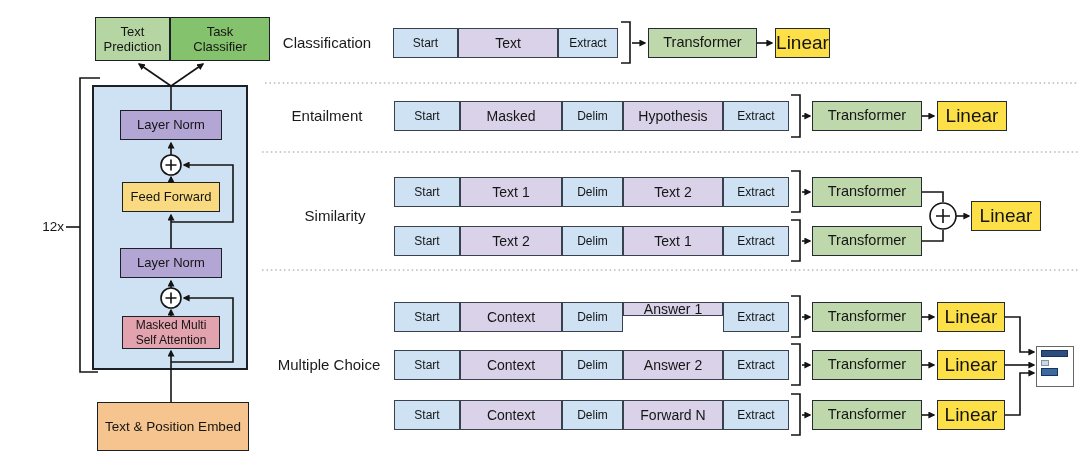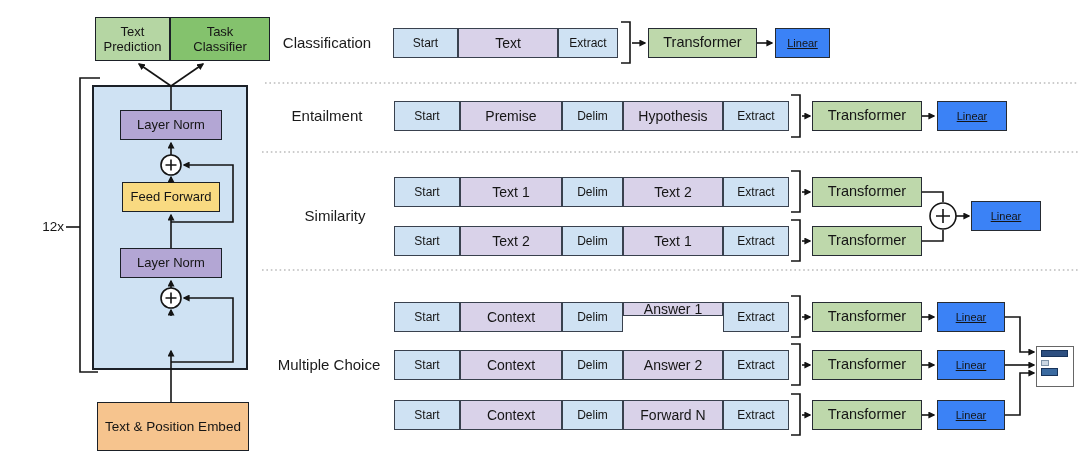--- a/index.html
+++ b/index.html
@@ -20,21 +20,21 @@
   .lnorm{background:#b3a6d4;border:1.6px solid #1b2027;font-size:13px;}
   .ff{background:#f9da81;border:1.6px solid #1b2027;font-size:13px;}
   .mmsa{background:#e3a3ae;border:1.6px solid #1b2027;font-size:12px;}
   .embed{background:#f6c48e;border:1.6px solid #1b2027;font-size:13.5px;}
   .repeat{position:absolute;font-size:13.5px;z-index:2;}
   
   .seg{border:1.5px solid #39414e;}
   .ctrl{background:#cfe2f3;font-size:12px;}
   .content{background:#d9d2e9;font-size:14px;}
   .tblock{background:#bed8ab;border:1.5px solid #262b33;font-size:14.5px;}
-  .lblock{background:#3b82f6;border:1.5px solid #262b33;font-size:11px;text-decoration:underline;}
+  .lblock{background:#fde047;border:1.5px solid #262b33;font-size:19px;}
   .lbl{font-size:15px;color:#1a1a1a;z-index:2;text-align:right;}
   
   .barbox{position:absolute;left:1036px;top:346px;width:38px;height:41px;background:#fff;border:1.5px solid #666;box-sizing:border-box;z-index:2;}
   .bar{position:absolute;box-sizing:border-box;}
   .bar1{left:1041px;top:350px;width:27px;height:7px;background:#2d4f80;border:1px solid #17335a;z-index:3;}
   .bar2{left:1041px;top:360px;width:8px;height:6px;background:#ccd8e4;border:1px solid #7e93a8;z-index:3;}
   .bar3{left:1041px;top:368px;width:17px;height:8px;background:#3a6aa0;border:1px solid #17335a;z-index:3;}
 </style>
 </head>
 <body>
@@ -115,36 +115,38 @@
   </svg>
 
   <div class="box out-a pre" style="left:95px;top:17px;width:75px;height:44px">Text
 Prediction</div>
   <div class="box out-b pre" style="left:170px;top:17px;width:100px;height:44px">Task
 Classifier</div>
   <div class="box mainblock" style="left:92px;top:85px;width:156px;height:285px"></div>
   <div class="box lnorm" style="left:120px;top:110px;width:102px;height:30px">Layer Norm</div>
   <div class="box ff" style="left:122px;top:182px;width:98px;height:30px">Feed Forward</div>
   <div class="box lnorm" style="left:120px;top:248px;width:102px;height:30px">Layer Norm</div>
+  <div class="box mmsa pre" style="left:122px;top:316px;width:98px;height:33px">Masked Multi
+Self Attention</div>
   <div class="box embed" style="left:97px;top:402px;width:152px;height:49px">Text &amp; Position Embed</div>
   <div class="repeat" style="left:34px;top:219px;width:30px;text-align:right">12x</div>
 
   <div class="lbl" style="left:268px;top:33px;width:118px;height:20px">Classification</div>
   <div class="lbl" style="left:272px;top:106px;width:110px;height:20px">Entailment</div>
   <div class="lbl" style="left:280px;top:206px;width:110px;height:20px">Similarity</div>
   <div class="lbl" style="left:262px;top:355px;width:134px;height:20px">Multiple Choice</div>
 
   <div class="seg ctrl" style="left:393px;top:28px;width:65px;height:30px">Start</div>
   <div class="seg content" style="left:458px;top:28px;width:100px;height:30px">Text</div>
   <div class="seg ctrl" style="left:558px;top:28px;width:60px;height:30px">Extract</div>
   <div class="box tblock" style="left:648px;top:28px;width:109px;height:30px">Transformer</div>
   <div class="box lblock" style="left:775px;top:28px;width:55px;height:30px">Linear</div>
 
   <div class="seg ctrl" style="left:394px;top:101px;width:66px;height:30px">Start</div>
-  <div class="seg content" style="left:460px;top:101px;width:102px;height:30px">Premise</div>
+  <div class="seg content" style="left:460px;top:101px;width:102px;height:30px">Masked</div>
   <div class="seg ctrl" style="left:562px;top:101px;width:61px;height:30px">Delim</div>
   <div class="seg content" style="left:623px;top:101px;width:100px;height:30px">Hypothesis</div>
   <div class="seg ctrl" style="left:723px;top:101px;width:66px;height:30px">Extract</div>
   <div class="box tblock" style="left:812px;top:101px;width:110px;height:30px">Transformer</div>
   <div class="box lblock" style="left:937px;top:101px;width:70px;height:30px">Linear</div>
 
   <div class="seg ctrl" style="left:394px;top:177px;width:66px;height:30px">Start</div>
   <div class="seg content" style="left:460px;top:177px;width:102px;height:30px">Text 1</div>
   <div class="seg ctrl" style="left:562px;top:177px;width:61px;height:30px">Delim</div>
   <div class="seg content" style="left:623px;top:177px;width:100px;height:30px">Text 2</div>

